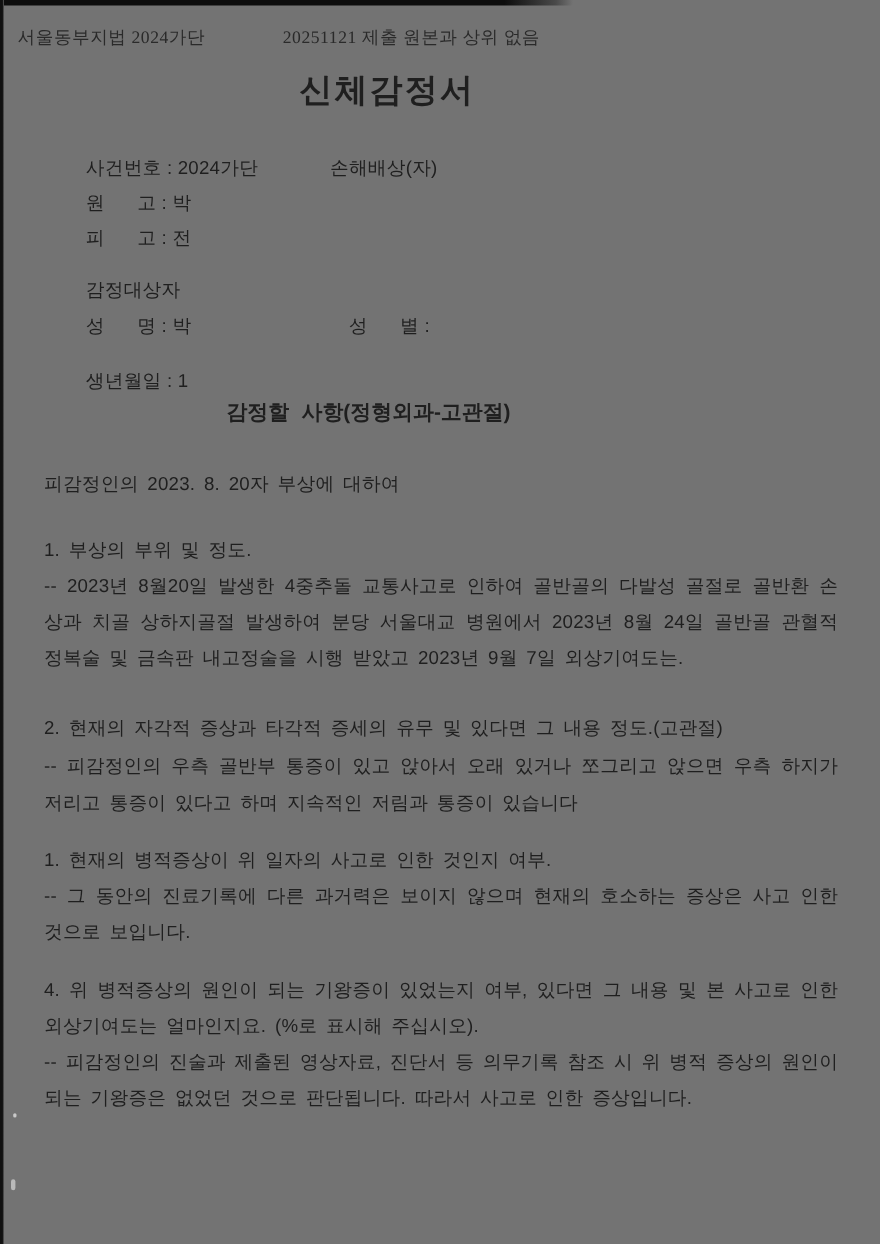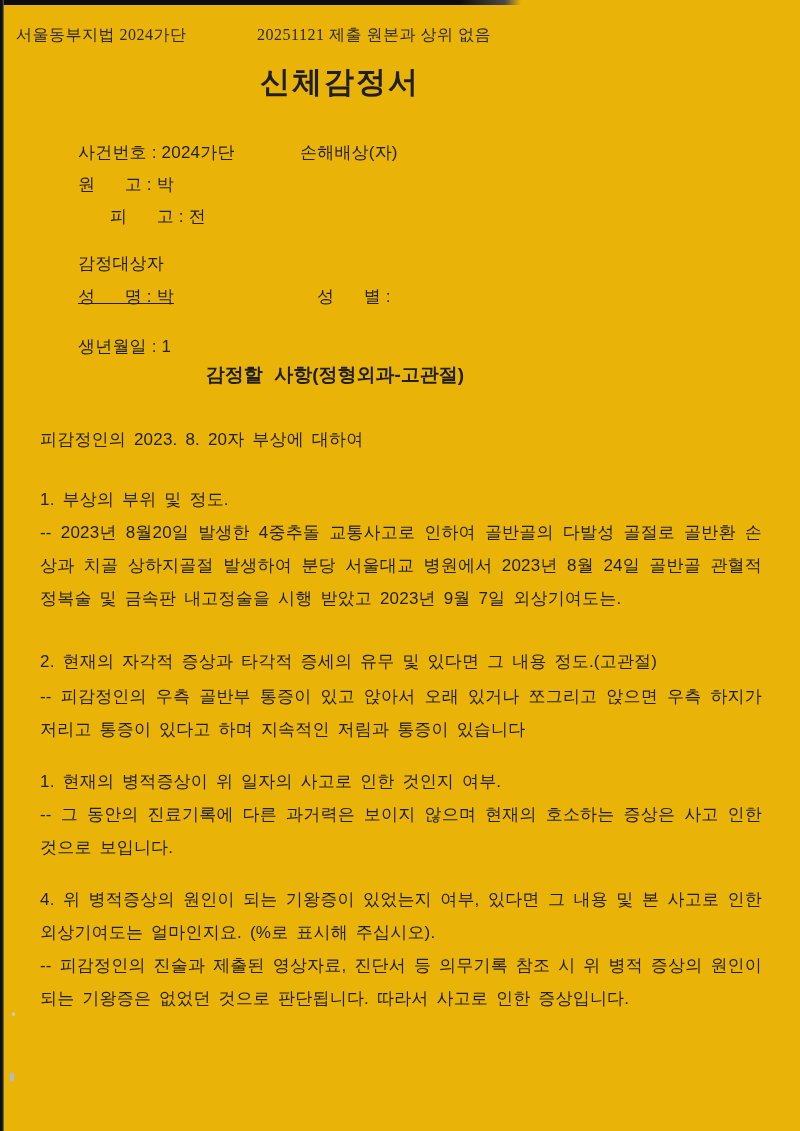--- a/index.html
+++ b/index.html
@@ -1,20 +1,20 @@
 <!DOCTYPE html>
 <html><head>
 <meta charset="utf-8">
 <style>
   html, body { margin: 0; padding: 0; background: #ffffff; }
   .page {
     position: relative;
     width: 800px;
     height: 1131px;
-    background: #eab308;
+    background: #737373;
     overflow: hidden;
     font-family: "Liberation Sans", sans-serif;
     color: #1f1f1f;
   }
   
   .scan-edge-top {
     position: absolute; left: 0; top: 0;
     width: 521px; height: 5px;
     background: linear-gradient(to right, #0d0d0d 88%, #4a4a4a 97%, transparent 100%);
     border-radius: 0 0 2px 0;
@@ -47,20 +47,21 @@
     letter-spacing: 0.5px;
   }
   .doc-title {
     position: absolute;
     left: 0; top: 62px;
     width: 680px;
     text-align: center;
     font-size: 30px;
     font-weight: 700;
     letter-spacing: 2px;
+    padding-left: 12px;
   }
   .center-heading {
     position: absolute;
     left: 0; top: 362px;
     width: 670px;
     text-align: center;
     font-size: 19px;
     font-weight: 700;
     word-spacing: 6px;
   }
@@ -93,24 +94,24 @@
   <div class="scan-noise-2"></div>
 
   <div class="line serif" style="left:16px; top:24px;">서울동부지법 2024가단</div>
   <div class="line serif" style="left:257px; top:24px;">20251121 제출 원본과 상위 없음</div>
 
   <div class="doc-title">신체감정서</div>
 
   <div class="line" style="left:78px; top:142px;">사건번호 : 2024가단</div>
   <div class="line" style="left:300px; top:142px;">손해배상(자)</div>
   <div class="line" style="left:78px; top:174px;">원      고 : 박</div>
-  <div class="line" style="left:78px; top:206px;margin-left:32px;">피      고 : 전</div>
+  <div class="line" style="left:78px; top:206px;">피      고 : 전</div>
 
   <div class="line" style="left:78px; top:253px;">감정대상자</div>
-  <div class="line" style="left:78px; top:286px;text-decoration:underline;">성      명 : 박</div>
+  <div class="line" style="left:78px; top:286px;">성      명 : 박</div>
   <div class="line" style="left:317px; top:286px;">성      별 :</div>
   <div class="line" style="left:78px; top:336px;text-align:right;">생년월일 : 1</div>
 
   <div class="center-heading">감정할 사항(정형외과-고관절)</div>
 
   <div class="para-line bold" style="top:429px;">피감정인의 2023. 8. 20자 부상에 대하여</div>
 
   <div class="para-line bold" style="top:489px;">1. 부상의 부위 및 정도.</div>
   <div class="para-line just" style="top:522px;">-- 2023년 8월20일 발생한 4중추돌 교통사고로 인하여 골반골의 다발성 골절로 골반환 손</div>
   <div class="para-line just" style="top:555px;">상과 치골 상하지골절 발생하여 분당 서울대교 병원에서 2023년 8월 24일 골반골 관혈적</div>

